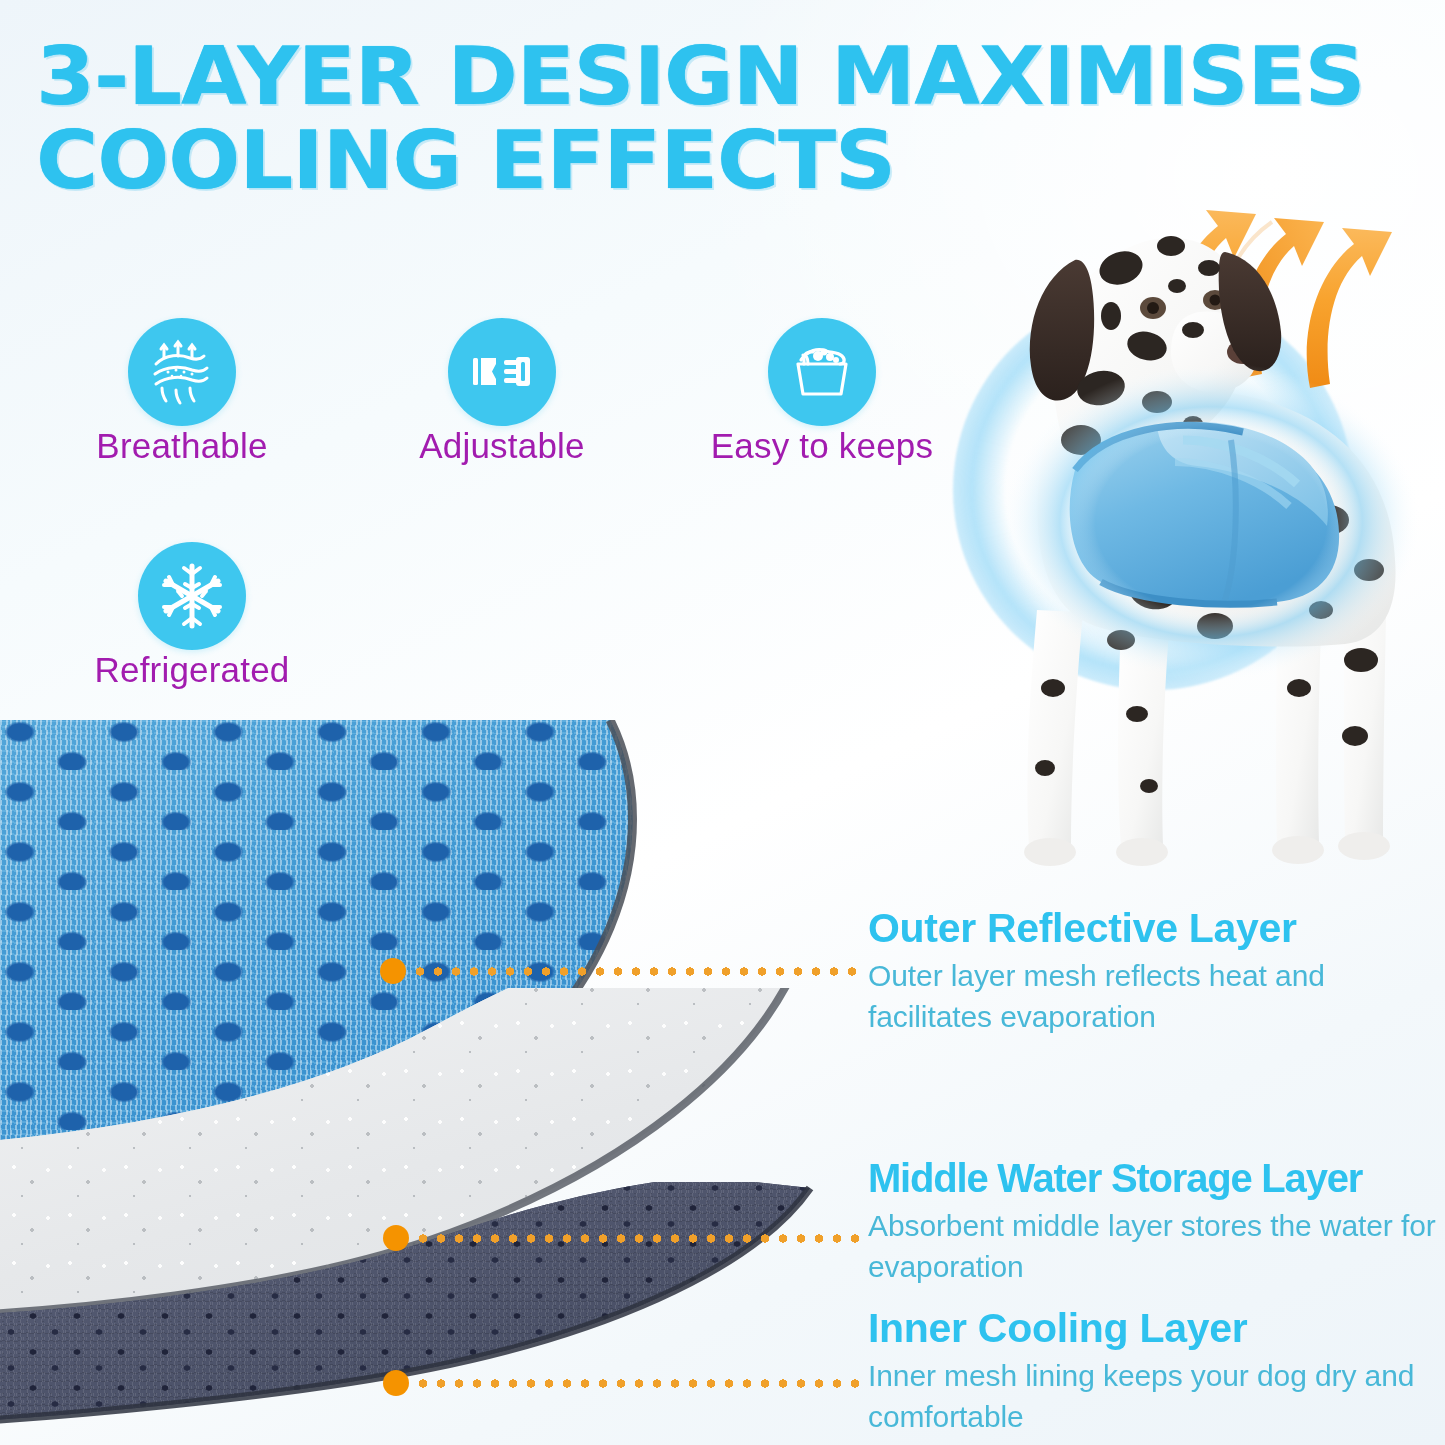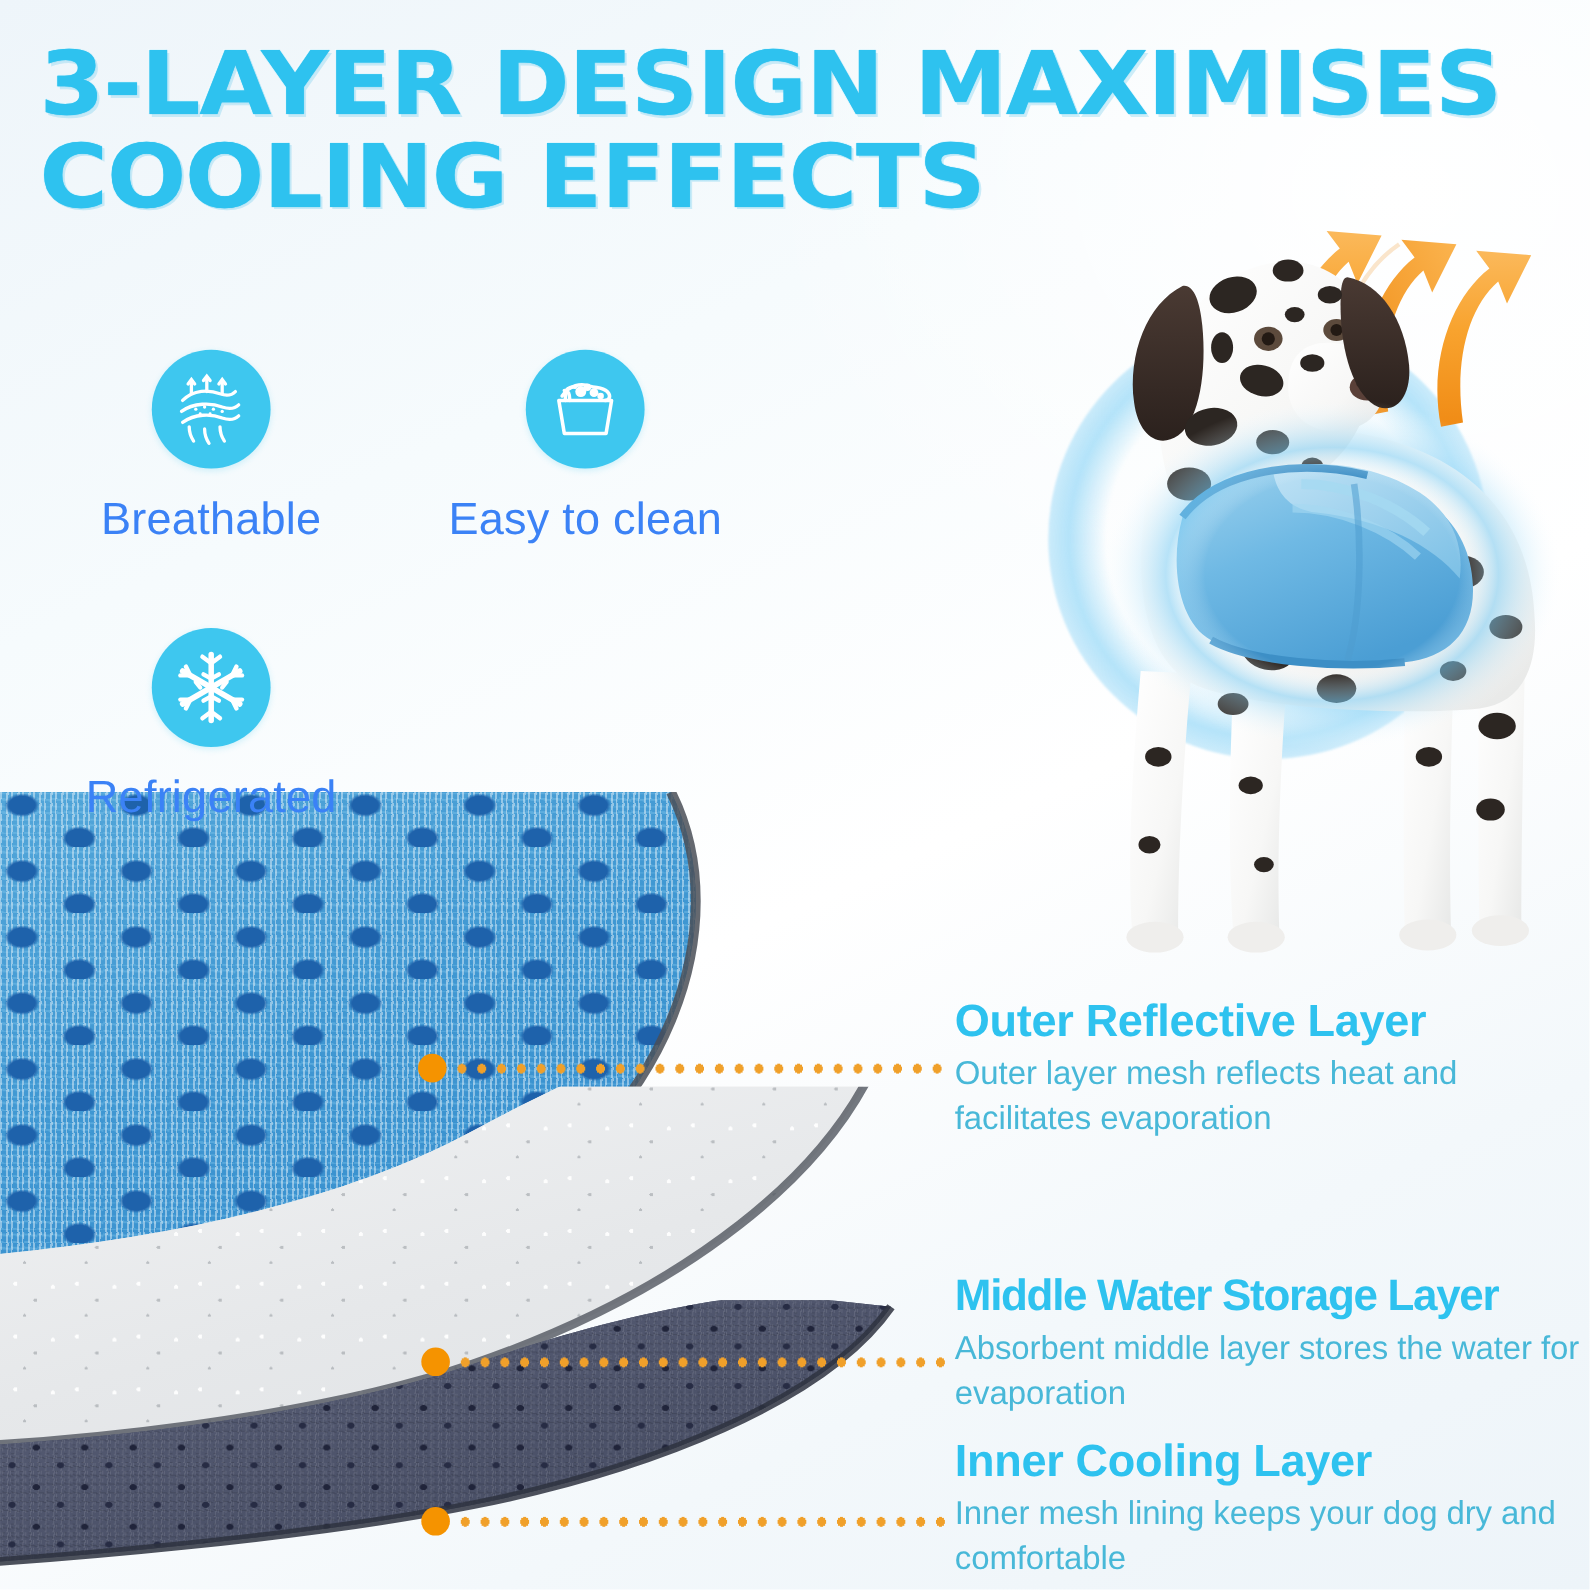--- a/index.html
+++ b/index.html
@@ -40,23 +40,22 @@
   .frow.r2{ margin-top:76px; }
   .feature{ width:340px; display:flex; flex-direction:column; align-items:center; }
   .badge{
     width:108px; height:108px; border-radius:50%;
     background:#3ec7ef;
     display:flex; align-items:center; justify-content:center;
     box-shadow:0 2px 6px rgba(62,199,239,.22);
   }
   .badge svg{ display:block; }
   .flabel{
-    margin-top:22px;
-    font-size:41px;
-    color:#3b82f6;
+    font-size:35px;
+    color:#a21caf;
     letter-spacing:.2px;
     white-space:nowrap;
   }
 
   
   .dog-area{ position:absolute; right:0px; top:140px; width:520px; height:740px; z-index:20; }
   .aura{
     position:absolute; left:28px; top:150px; width:400px; height:400px;
     border-radius:50%;
     background:radial-gradient(ellipse at 50% 50%, rgba(255,255,255,0) 52%, rgba(120,205,245,.55) 64%, rgba(150,215,248,.30) 76%, rgba(255,255,255,0) 88%);
@@ -297,39 +296,55 @@
               <circle cx="38" cy="36" r="1.5"></circle>
                 <circle cx="46" cy="38" r="1.5"></circle>
               <circle cx="26" cy="40" r="1.3"></circle>
                 <circle cx="35" cy="40" r="1.3"></circle>
             </g>
           </svg>
         </div>
         <div class="flabel">Breathable</div>
       </div>
 
+      <div class="feature">
+        <div class="badge">
+          <svg width="72" height="72" viewBox="0 0 72 72">
+            <g fill="#ffffff">
+              <rect x="7" y="22" width="5" height="27" rx="1.5"></rect>
+              <path d="M15 22 L30 22 L30 28 L26 35.5 L30 43 L30 49 L15 49 Z"></path>
+              <rect x="50" y="21" width="14" height="29" rx="3"></rect>
+              <rect x="55" y="26" width="4" height="19" rx="1.5" fill="#3ec7ef"></rect>
+              <rect x="38" y="24" width="15" height="5" rx="2"></rect>
+              <rect x="38" y="33" width="15" height="5" rx="2"></rect>
+              <rect x="38" y="42" width="15" height="5" rx="2"></rect>
+            </g>
+          </svg>
+        </div>
+        <div class="flabel">Adjustable</div>
+      </div>
 
       <div class="feature">
         <div class="badge">
           <svg width="72" height="72" viewBox="0 0 72 72">
             <g stroke="#ffffff" stroke-width="3.2" fill="none" stroke-linejoin="round" stroke-linecap="round">
               <path d="M12 28 L60 28 L55 58 L17 58 Z"></path>
               <path d="M18 28 L18 22 C18 18 22 15 27 16"></path>
               <path d="M15 24 C22 14 32 12 40 15 C47 17 52 16 56 20 C60 24 58 28 54 28"></path>
               <path d="M22 28 C22 22 20 19 17 19"></path>
             </g>
             <g fill="#ffffff">
               <circle cx="32" cy="20" r="5"></circle>
               <circle cx="44" cy="21" r="4"></circle>
               <circle cx="38" cy="16" r="3.4"></circle>
               <circle cx="50" cy="24" r="3"></circle>
             </g>
           </svg>
         </div>
-        <div class="flabel">Easy to clean</div>
+        <div class="flabel">Easy to keeps</div>
       </div>
     </div>
 
     <div class="frow r2">
 
 
       <div class="feature">
         <div class="badge">
           <svg width="76" height="76" viewBox="0 0 76 76">
             <g stroke="#ffffff" stroke-width="5" stroke-linecap="round" fill="none">

